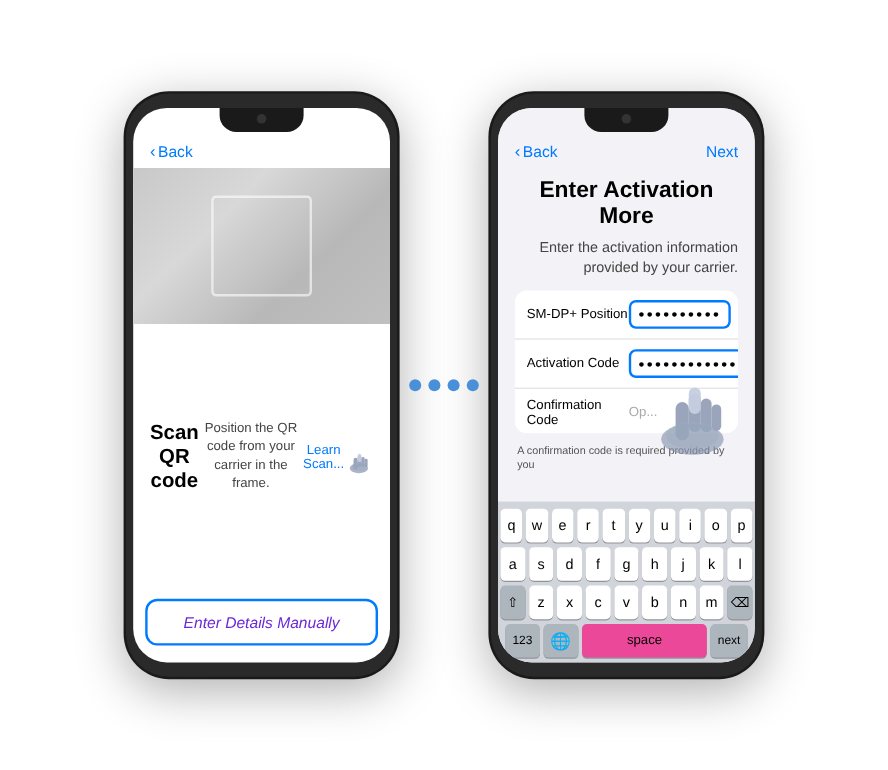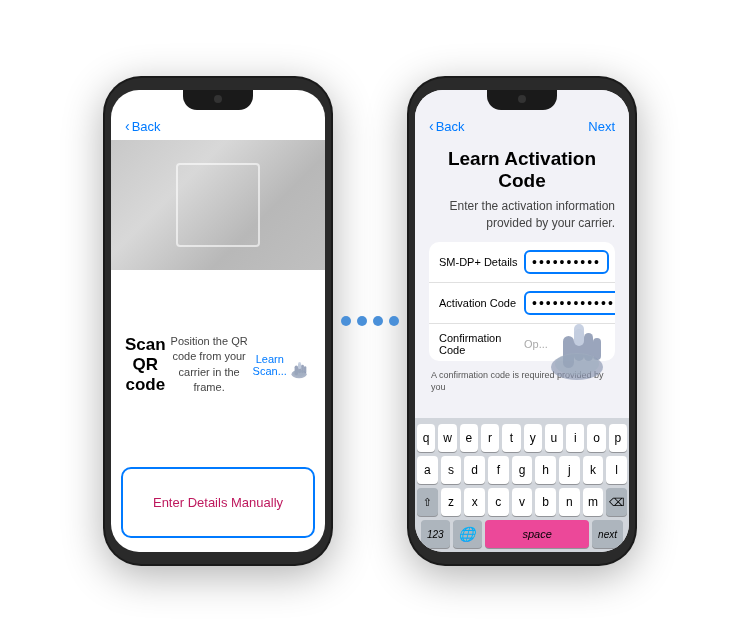--- a/index.html
+++ b/index.html
@@ -183,27 +183,28 @@
     .hand-svg {
       width: 100%;
       height: 100%;
     }
 
     
     .enter-details-btn {
       margin: 6px 10px 14px;
       border: 2px solid #007aff;
       border-radius: 10px;
-      padding: 26px;
+      padding: 10px;
       text-align: center;
-      color: #be185d;
+      color: #6d28d9;
       font-size: 13px;
       font-weight: 500;
       cursor: pointer;
       background: #fff;
+      font-style: italic;
     }
 
     
     .right-phone .phone-screen {
       display: flex;
       flex-direction: column;
       background: #f2f2f7;
     }
 
     .right-nav {
@@ -338,21 +339,20 @@
       background: #adb5bd;
       max-width: 26px;
     }
 
     .keyboard-bottom {
       display: flex;
       justify-content: center;
       align-items: center;
       padding: 0 4px;
       gap: 3px;
-      font-style: italic;
     }
 
     .kb-bottom-btn {
       background: #adb5bd;
       border-radius: 4px;
       height: 28px;
       display: flex;
       align-items: center;
       justify-content: center;
       font-size: 10px;
@@ -442,27 +442,27 @@
 
       <div class="right-nav">
         <div class="back-btn">
           <span class="back-chevron">‹</span>
           <span>Back</span>
         </div>
         <span class="next-btn">Next</span>
       </div>
 
       <div class="right-content">
-        <div class="right-title">Learn Activation Code</div>
+        <div class="right-title">Enter Activation More</div>
         <div class="right-subtitle">Enter the activation information provided by your carrier.</div>
 
         <div class="form-section">
 
           <div class="form-row">
-            <span class="form-label">SM-DP+ Details</span>
+            <span class="form-label">SM-DP+ Position</span>
             <div class="form-input-area input-highlight">
               <span class="dots-filled">••••••••••</span>
             </div>
           </div>
 
           <div class="form-row">
             <span class="form-label">Activation Code</span>
             <div class="form-input-area input-highlight">
               <span class="dots-filled">••••••••••••••</span>
             </div>

